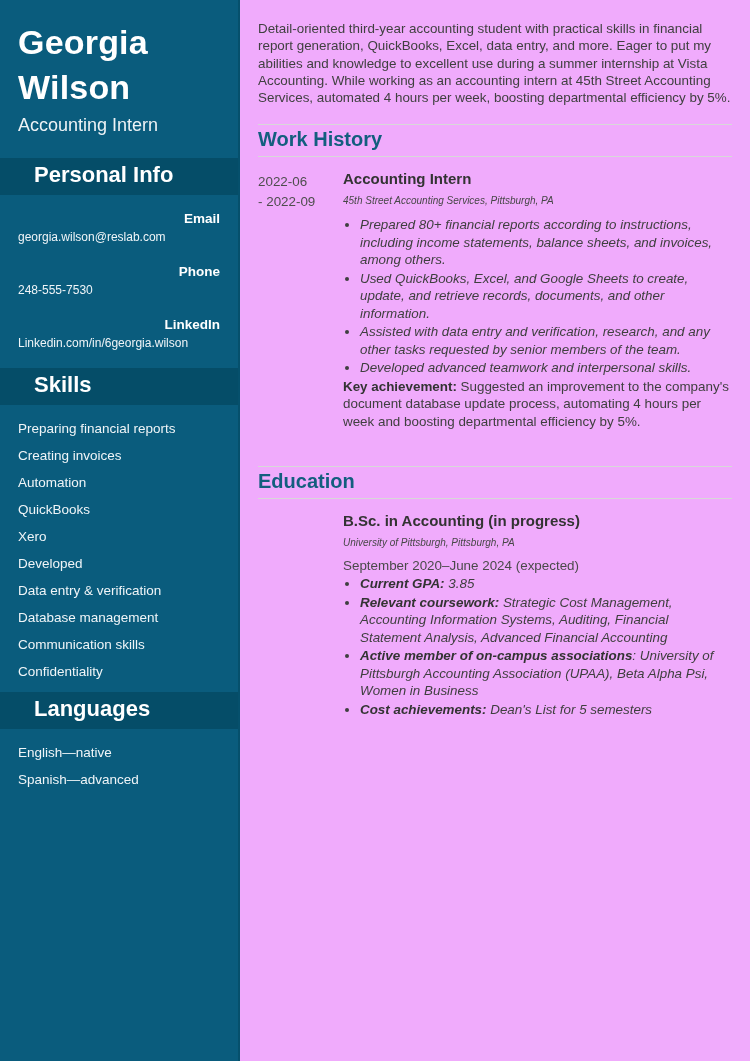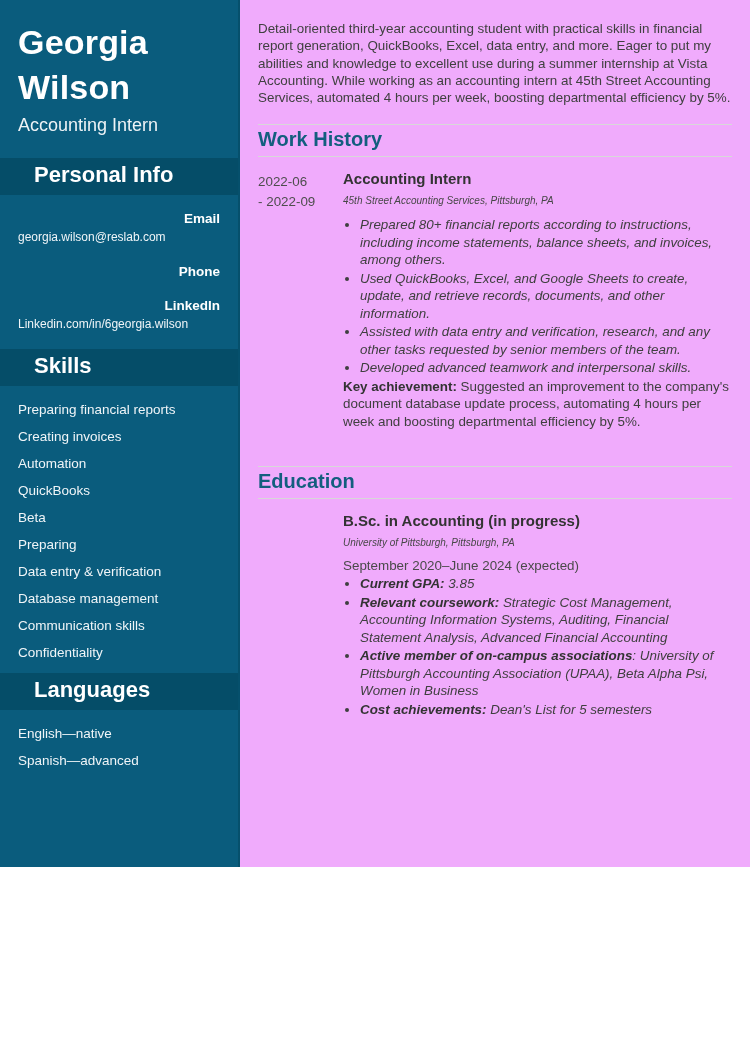--- a/index.html
+++ b/index.html
@@ -6,21 +6,21 @@
   html, body { margin: 0; padding: 0; }
   body {
     width: 750px;
     height: 1061px;
     font-family: "Liberation Sans", sans-serif;
     background: #ffffff;
   }
   .page {
     display: flex;
     width: 750px;
-    height: 867px;
+    height: 1061px;
     background: #ffffff;
     overflow: hidden;
   }
 
   
   .sidebar {
     flex: 0 0 240px;
     width: 240px;
     background: #0a5c7d;
     border-right: 2px solid #06506c;
@@ -156,35 +156,36 @@
     <div class="job-title">Accounting Intern</div>
 
     <h2 class="band band-personal">Personal Info</h2>
     <div class="contact">
       <div class="contact-item">
         <div class="contact-label">Email</div>
         <div class="contact-value">georgia.wilson@reslab.com</div>
       </div>
       <div class="contact-item">
         <div class="contact-label">Phone</div>
+        <div class="contact-value">248-555-7530</div>
       </div>
       <div class="contact-item">
         <div class="contact-label">LinkedIn</div>
         <div class="contact-value">Linkedin.com/in/6georgia.wilson</div>
       </div>
     </div>
 
     <h2 class="band">Skills</h2>
     <ul class="side-list">
         <li>Preparing financial reports</li>
         <li>Creating invoices</li>
         <li>Automation</li>
         <li>QuickBooks</li>
-        <li>Beta</li>
-        <li>Preparing</li>
+        <li>Xero</li>
+        <li>Developed</li>
         <li>Data entry &amp; verification</li>
         <li>Database management</li>
         <li>Communication skills</li>
         <li>Confidentiality</li>
       </ul>
 
     <h2 class="band">Languages</h2>
     <ul class="side-list">
         <li>English—native</li>
         <li>Spanish—advanced</li>

